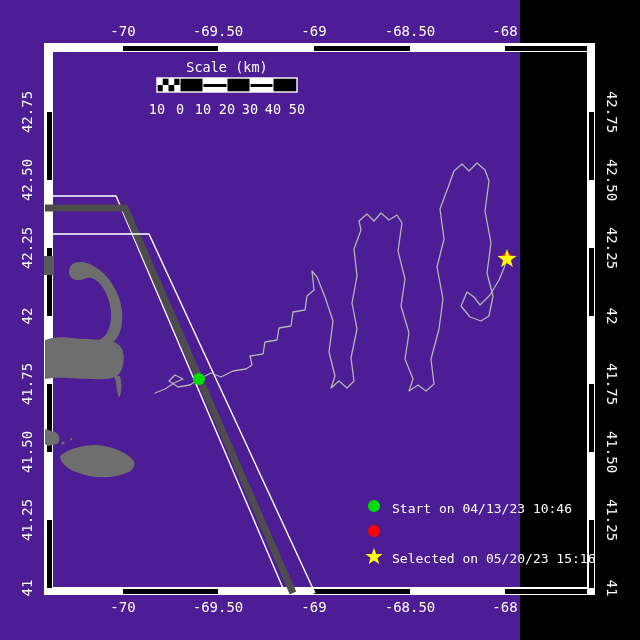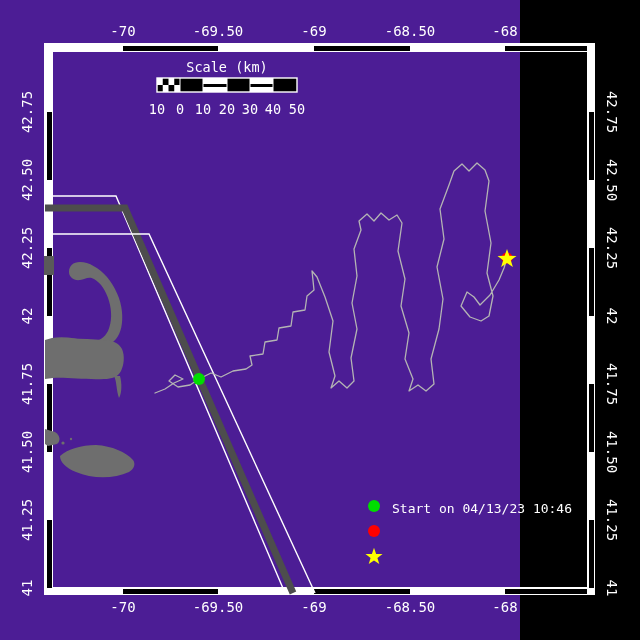--- a/index.html
+++ b/index.html
@@ -161,16 +161,17 @@
     <div class="legend-row">
       <svg class="legend-icon" viewBox="0 0 20 20">
         <circle cx="10" cy="10" r="6" fill="#ff0000"></circle>
       </svg>
     </div>
     <div class="legend-row">
       <svg class="legend-icon" viewBox="0 0 20 20">
         <path transform="translate(10,10.8) scale(0.9)" d="M0,-10 L2.35,-3.24 L9.51,-3.09 L3.8,1.24 L5.88,8.09 L0,4 L-5.88,8.09
                  L-3.8,1.24 L-9.51,-3.09 L-2.35,-3.24 Z" fill="#ffff00"></path>
       </svg>
+      <span class="legend-label">Selected on 05/20/23 15:16</span>
     </div>
   </div>
 
 </div>
 
 </body></html>

